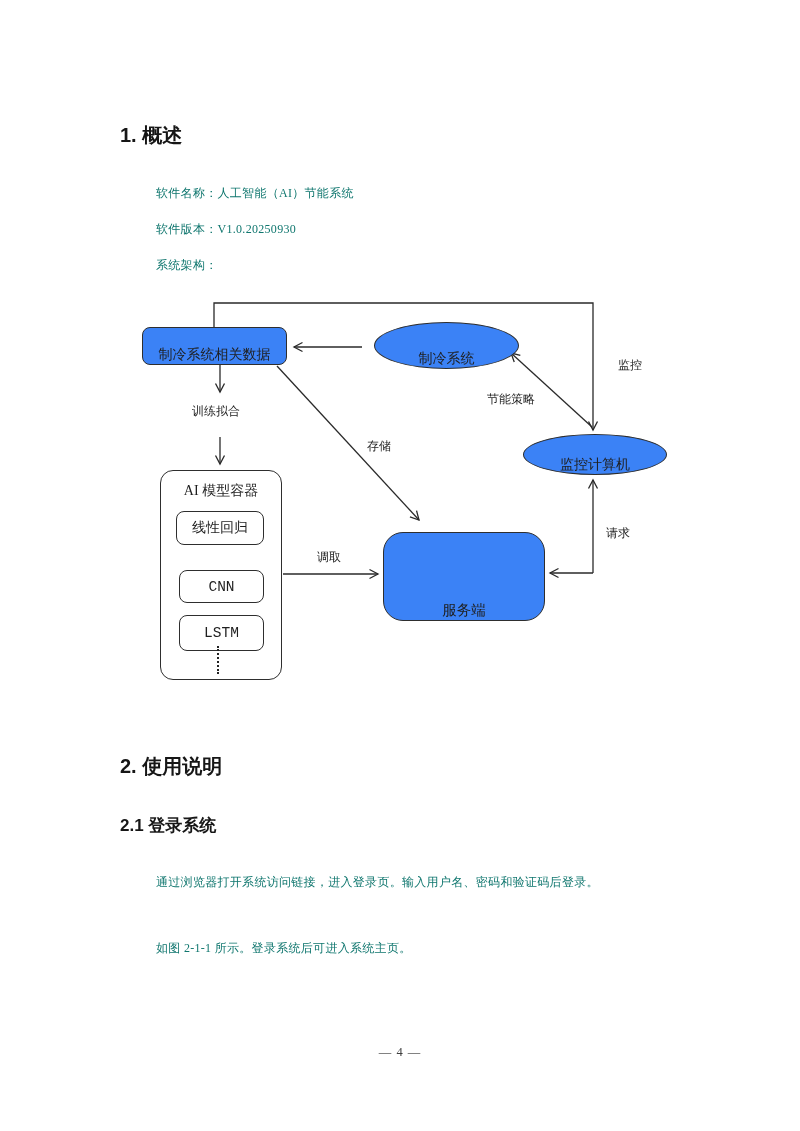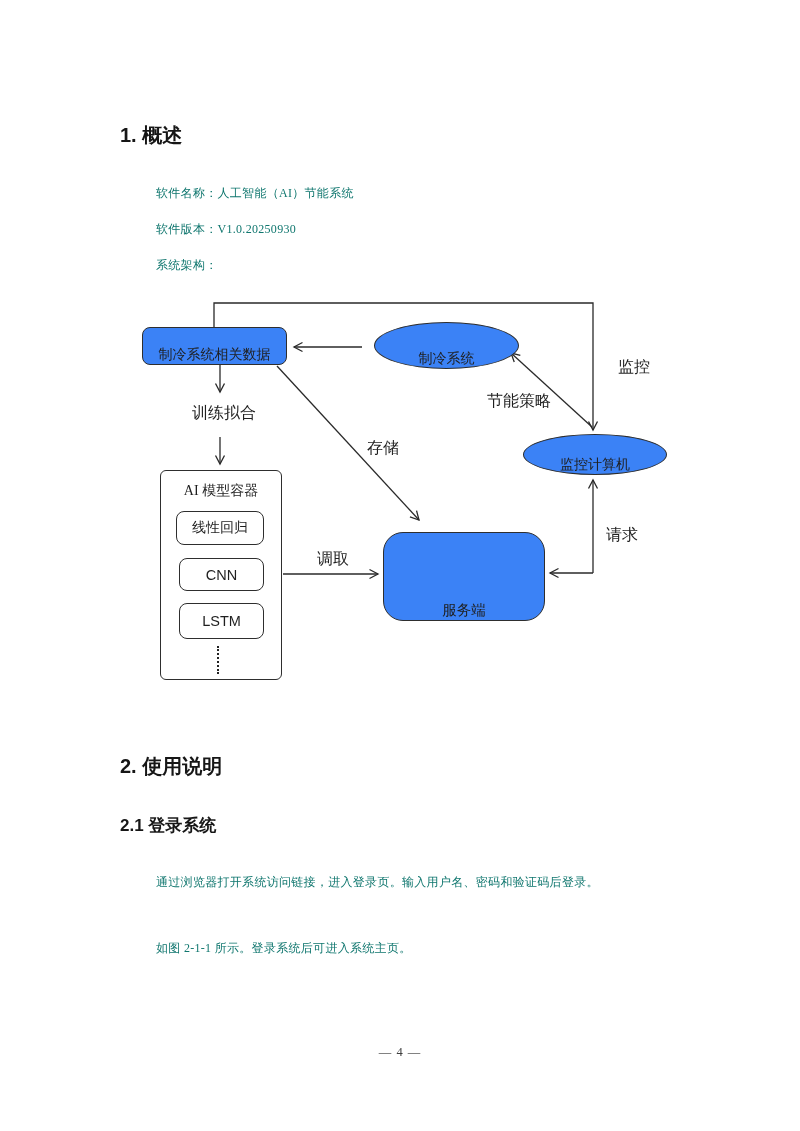--- a/index.html
+++ b/index.html
@@ -26,33 +26,33 @@
   .node {
     position:absolute; background:#3b82f6; border:1.4px solid #2e2e2e;
     display:flex; align-items:flex-end; justify-content:center;
     font-size:14px; color:#1f1f1f; white-space:nowrap;
   }
   .rounded-box { border-radius:8px; }
   .ellipse { border-radius:50%; }
   .big-round { border-radius:20px; }
   .container-node {
     position:absolute; background:#fff; border:1.4px solid #2e2e2e;
-    border-radius:6px;
+    border-radius:13px;
   }
   .container-title {
     text-align:center; margin-top:11px; font-size:14px; white-space:nowrap;
   }
   .model-box {
     position:absolute; background:#fff; border:1.4px solid #2e2e2e;
     border-radius:8px; display:flex; align-items:center; justify-content:center;
     font-size:14px; white-space:nowrap;
   }
-  .latin-box { font-family:Liberation Sans, sans-serif; font-size:14.5px; }
+  .latin-box { font-family:Liberation Mono, monospace; font-size:14.5px;margin-top:12px; }
   .vdots { position:absolute; width:0; border-left:2.6px dotted #222; }
-  .edge-label { position:absolute; font-size:16px; color:#1f1f1f; white-space:nowrap; }
+  .edge-label { position:absolute; font-size:12px; color:#1f1f1f; white-space:nowrap; }
   .page-num {
     left:0; width:800px; text-align:center; font-size:12.5px;
     color:#3d3d3d; letter-spacing:1px;
   }
 </style>
 </head>
 <body>
 
 <div class="abs h-main" style="top:122px">1. 概述</div>
 <div class="abs body-line" style="top:185px">软件名称：人工智能（AI）节能系统</div>

